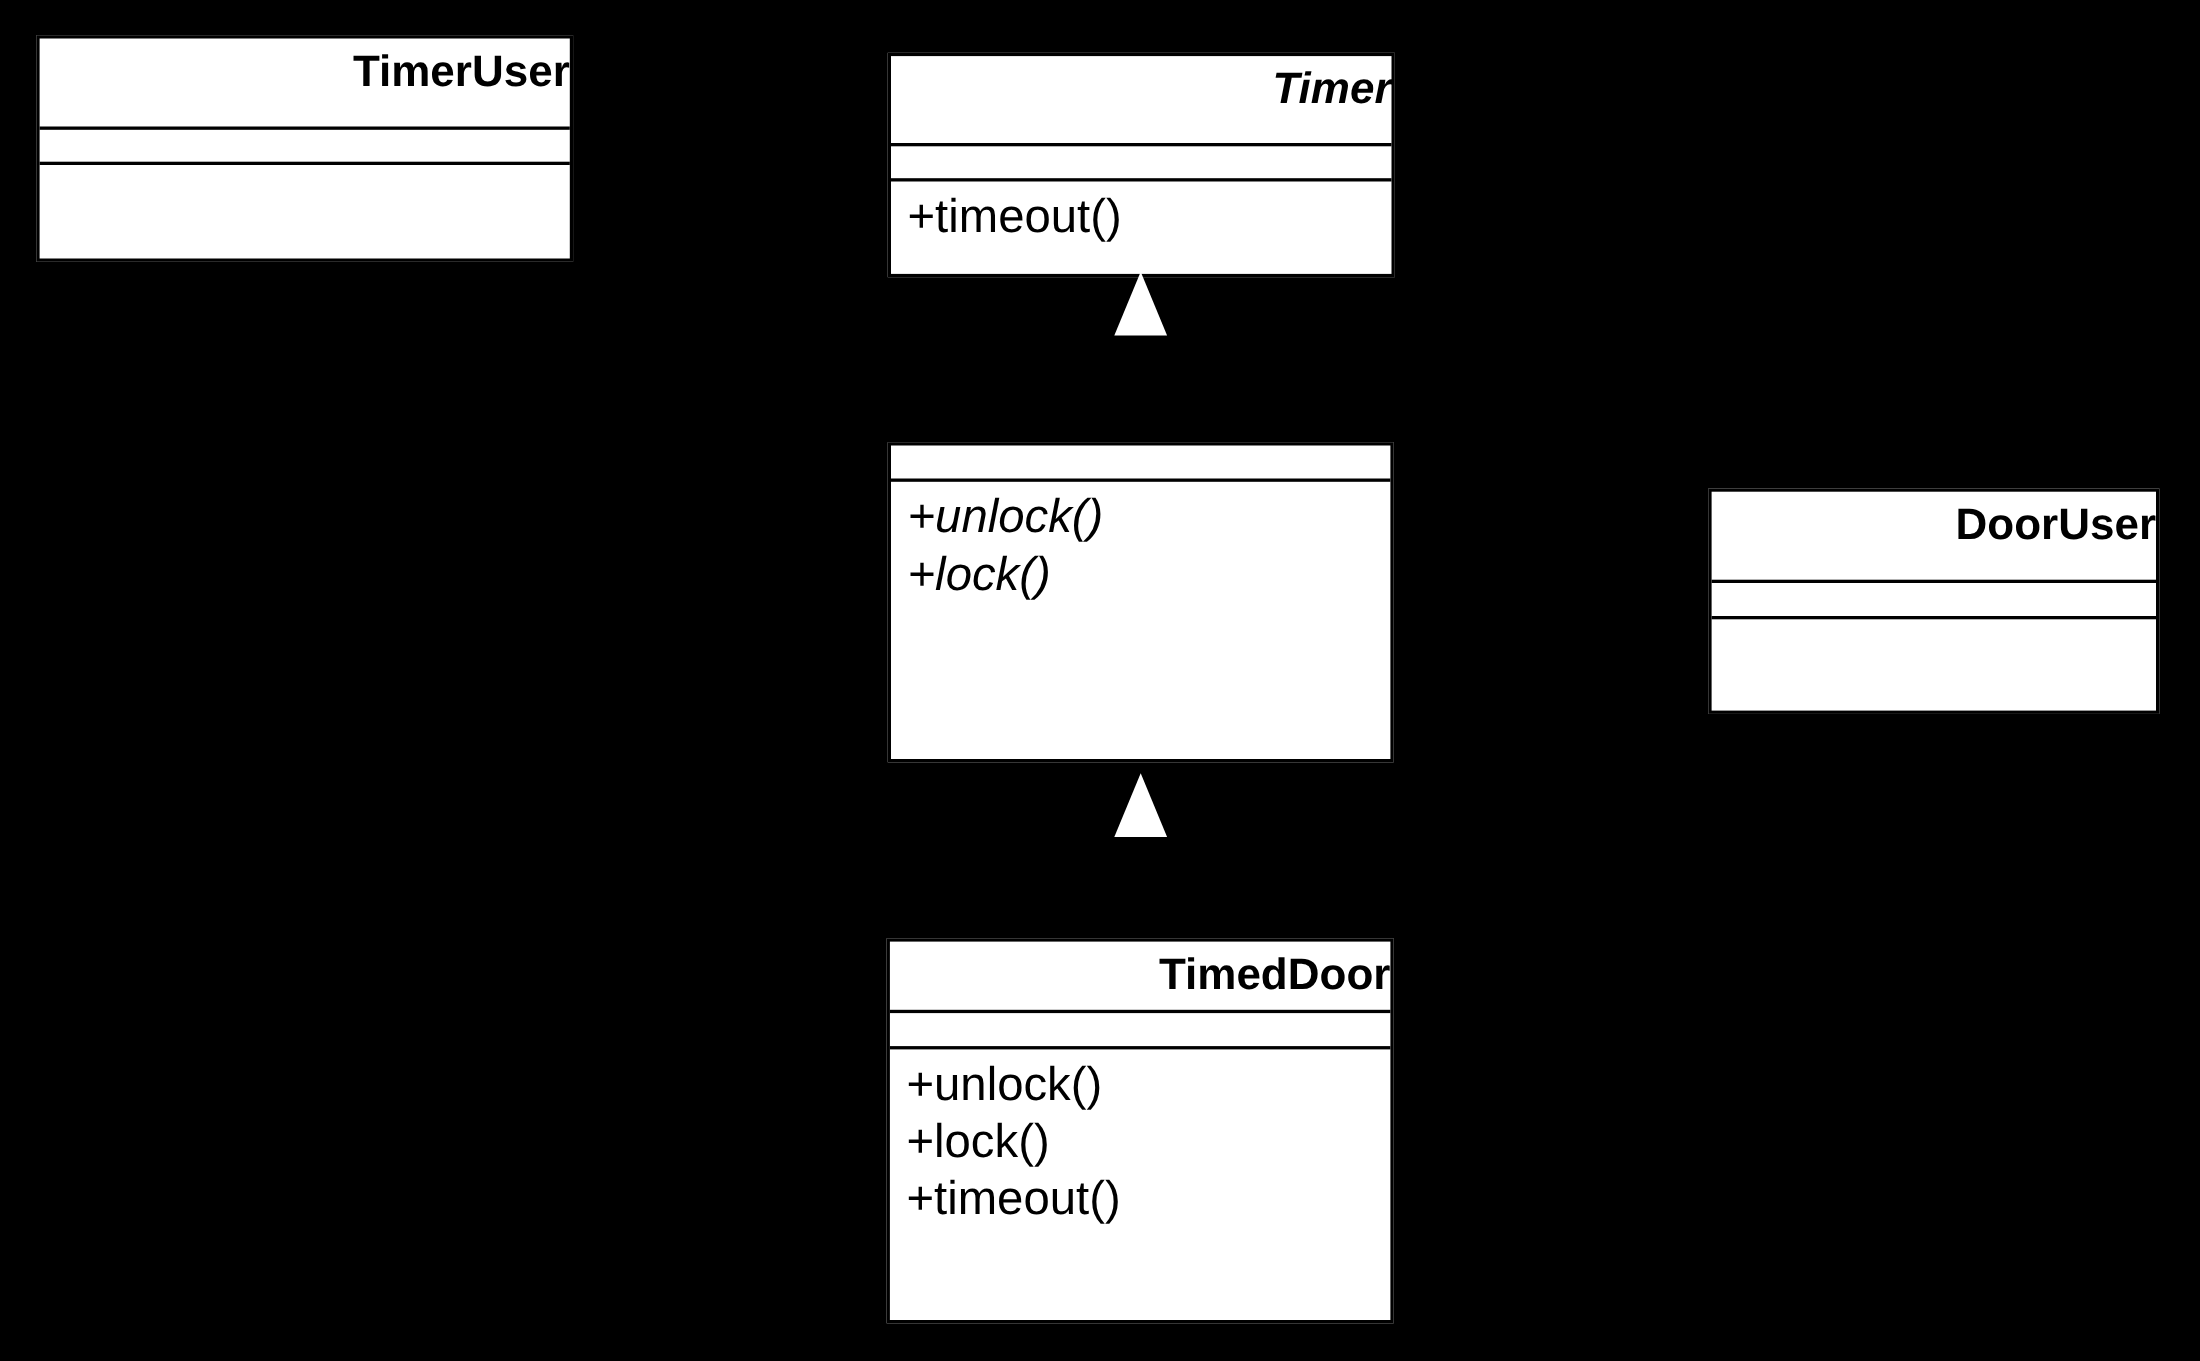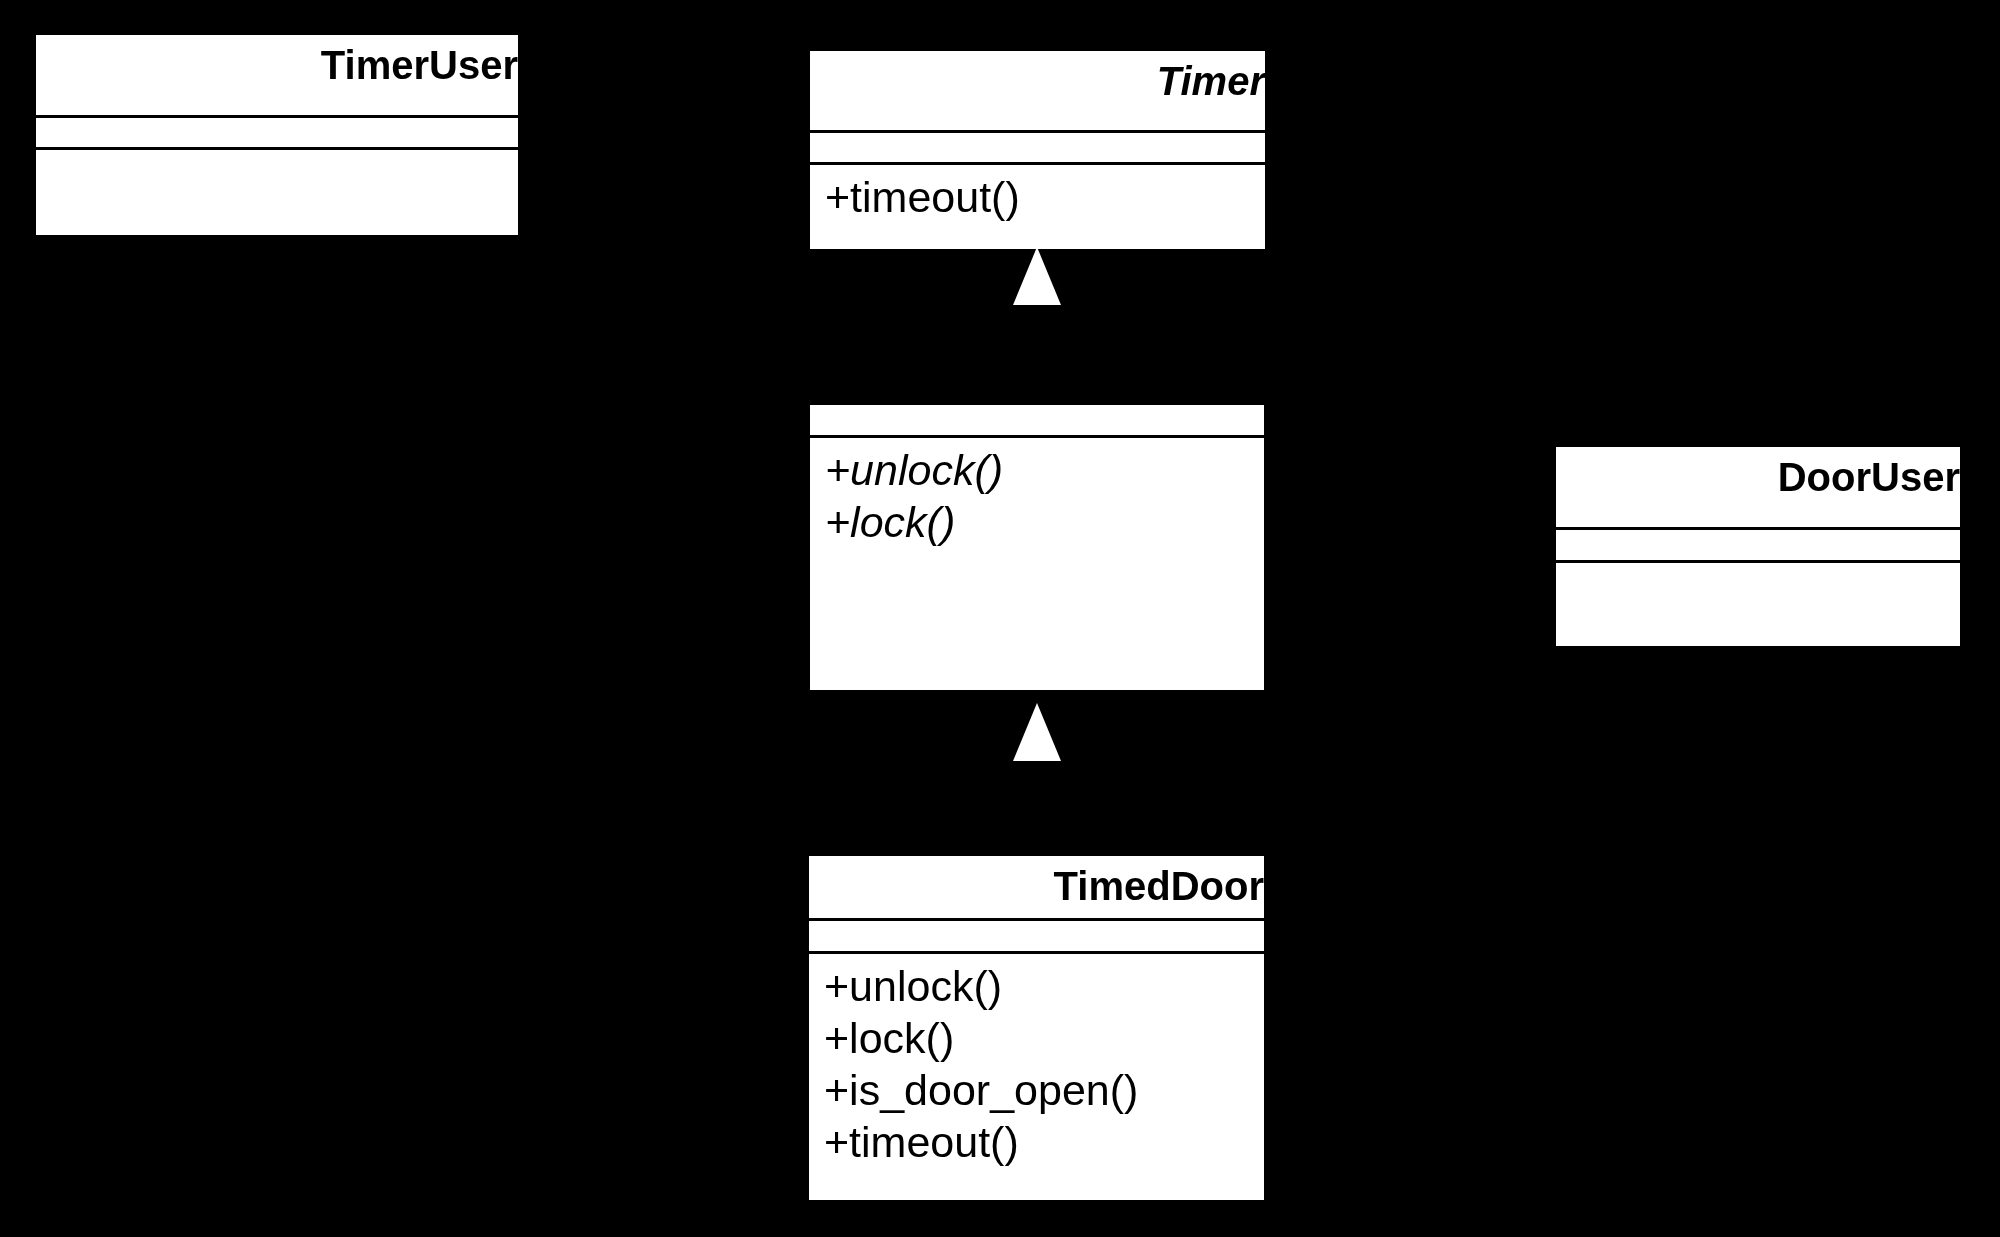--- a/index.html
+++ b/index.html
@@ -118,18 +118,17 @@
     <div class="uml-attrs"></div>
     <div class="uml-methods"></div>
   </div>
 
   <div class="uml-box" id="box-timeddoor">
     <div class="uml-title">TimedDoor</div>
     <div class="uml-attrs"></div>
     <div class="uml-methods">
       <span class="method">+unlock()</span>
       <span class="method">+lock()</span>
-      <span class="method">+is_door_open()</span>
       <span class="method">+timeout()</span>
     </div>
   </div>
 
 </div>
 
 </body></html>

